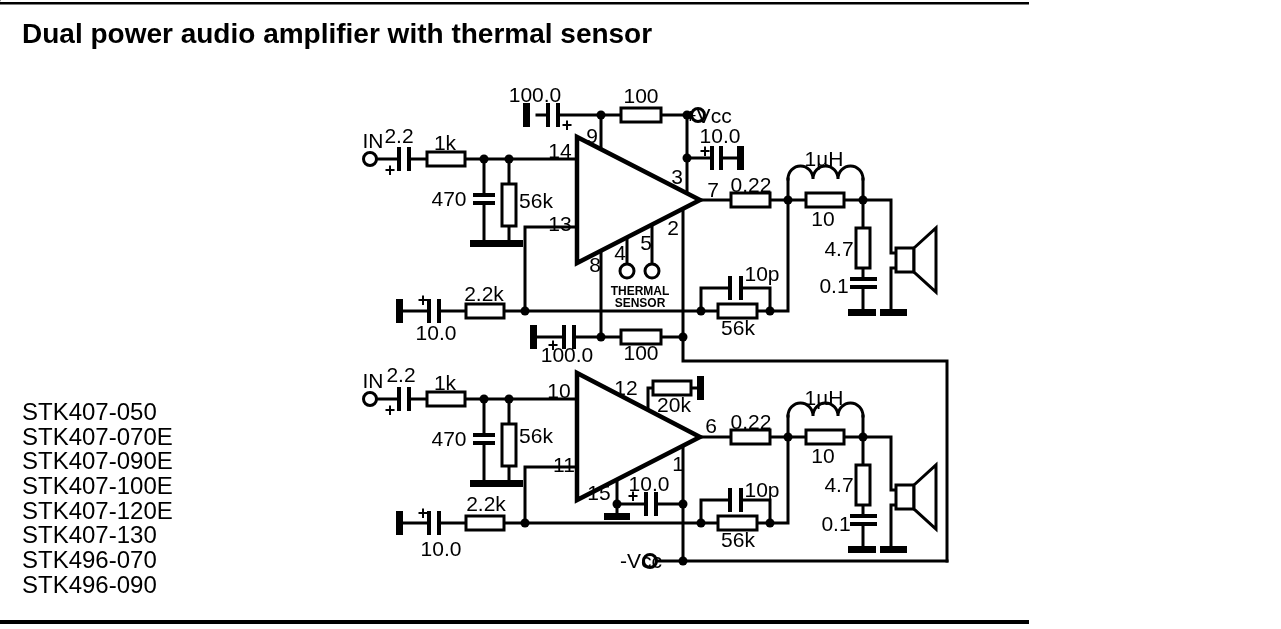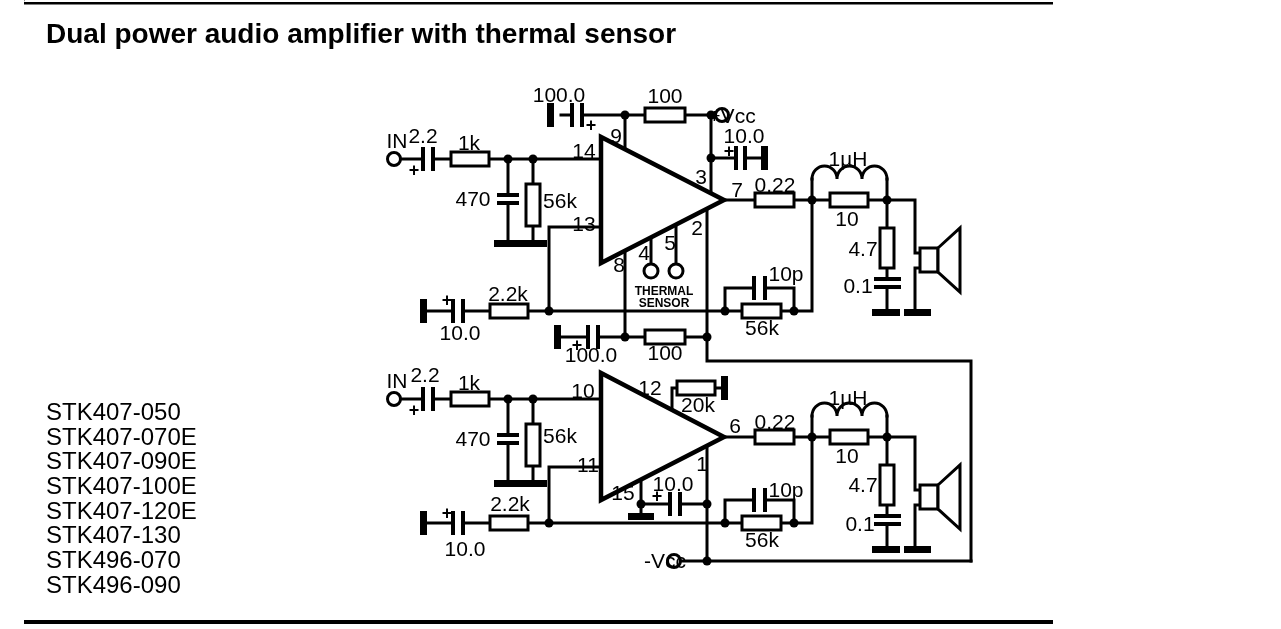--- a/index.html
+++ b/index.html
@@ -1,16 +1,16 @@
 <!DOCTYPE html>
 <html><head>
 <meta charset="utf-8">
 <style>
   html,body{margin:0;padding:0;background:#fff;}
-  .stage{position:relative;width:1029px;height:629px;background:#fff;overflow:hidden;padding-left:24px;}
+  .stage{position:relative;width:1029px;height:629px;background:#fff;overflow:hidden;}
   svg{display:block;font-family:"Liberation Sans", sans-serif;}
   .w{stroke:#000;stroke-width:3;fill:none;stroke-linecap:square;}
   .comp{fill:#fff;stroke:#000;stroke-width:3;}
   .tri{fill:#fff;stroke:#000;stroke-width:4.5;stroke-linejoin:miter;}
   .blk{fill:#000;stroke:none;}
   .term{fill:#fff;stroke:#000;stroke-width:3;}
   .v{font-size:21px;fill:#000;text-anchor:middle;}
   .pl{font-size:18px;font-weight:bold;fill:#000;text-anchor:middle;}
   .sm{font-size:12px;font-weight:bold;fill:#000;text-anchor:middle;}
   .title{font-size:28px;font-weight:bold;fill:#000;}

